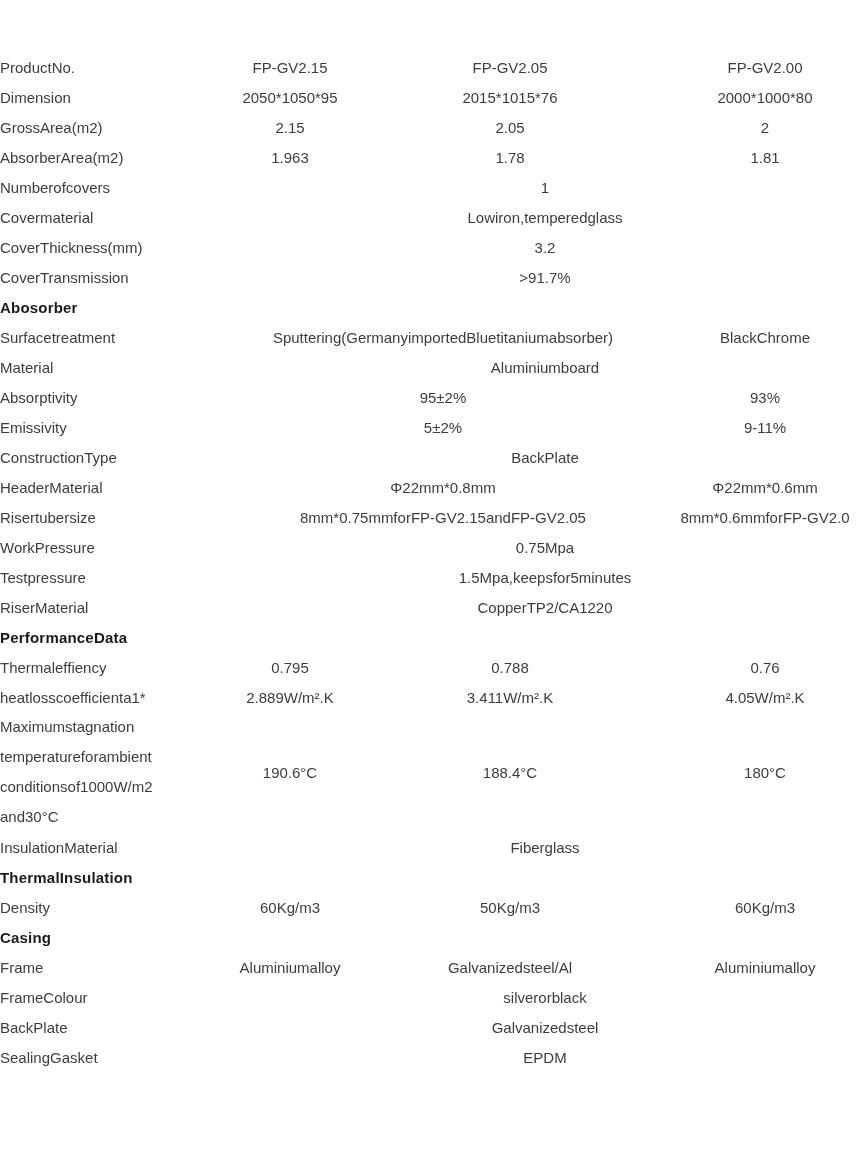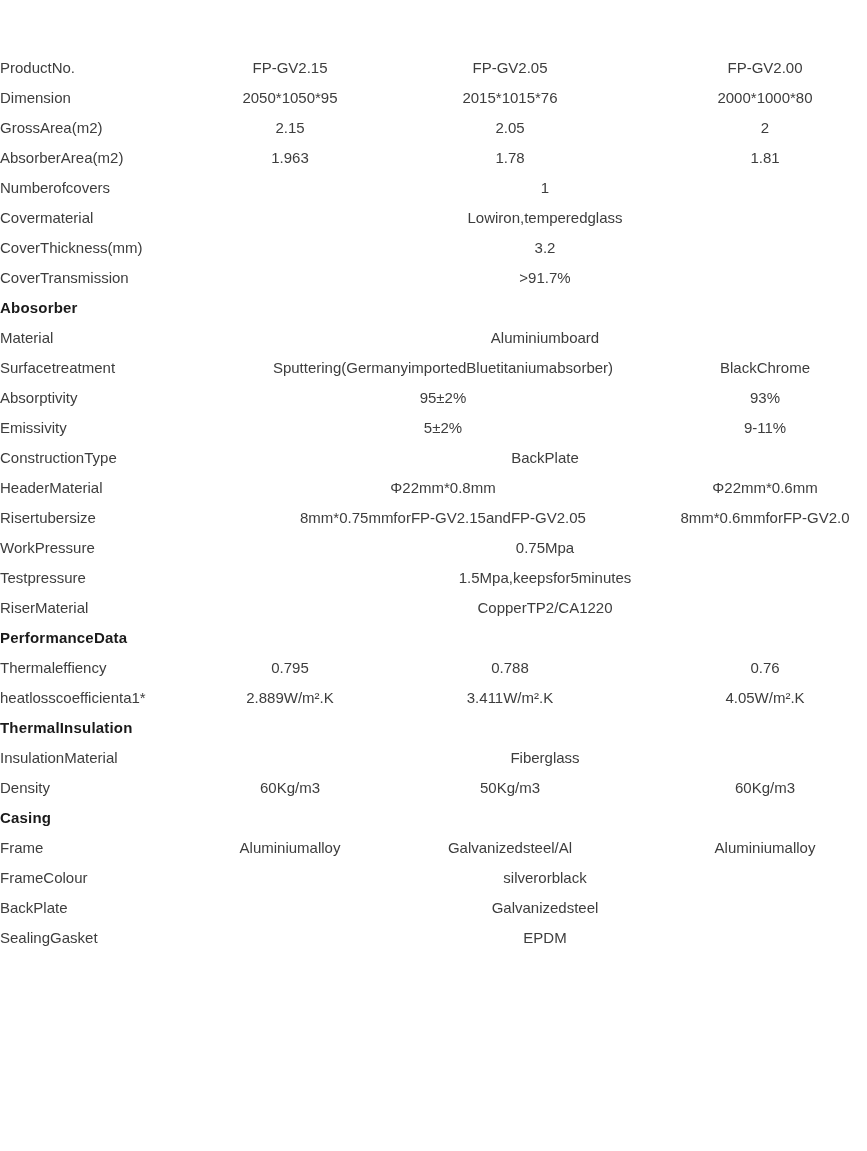--- a/index.html
+++ b/index.html
@@ -99,27 +99,27 @@
         <td class="value" colspan="3">3.2</td>
       </tr>
       <tr>
         <td class="label">CoverTransmission</td>
         <td class="value" colspan="3">&gt;91.7%</td>
       </tr>
       <tr>
         <td colspan="4" class="section">Abosorber</td>
       </tr>
       <tr>
-        <td class="label">Material</td>
-        <td class="value" colspan="3">Aluminiumboard</td>
-      </tr>
-      <tr>
         <td class="label">Surfacetreatment</td>
         <td class="value" colspan="2">Sputtering(GermanyimportedBluetitaniumabsorber)</td>
         <td class="value" colspan="1">BlackChrome</td>
+      </tr>
+      <tr>
+        <td class="label">Material</td>
+        <td class="value" colspan="3">Aluminiumboard</td>
       </tr>
       <tr>
         <td class="label">Absorptivity</td>
         <td class="value" colspan="2">95±2%</td>
         <td class="value" colspan="1">93%</td>
       </tr>
       <tr>
         <td class="label">Emissivity</td>
         <td class="value" colspan="2">5±2%</td>
         <td class="value" colspan="1">9-11%</td>
@@ -158,26 +158,37 @@
         <td class="value" colspan="1">0.795</td>
         <td class="value" colspan="1">0.788</td>
         <td class="value" colspan="1">0.76</td>
       </tr>
       <tr>
         <td class="label">heatlosscoefficienta1*</td>
         <td class="value" colspan="1">2.889W/m².K</td>
         <td class="value" colspan="1">3.411W/m².K</td>
         <td class="value" colspan="1">4.05W/m².K</td>
       </tr>
-      <tr>
-        <td colspan="4" class="section">ThermalInsulation</td>
+      <tr style="height: 120px;">
+        <td class="label">
+          <div class="label-line">Maximumstagnation</div>
+          <div class="label-line">temperatureforambient</div>
+          <div class="label-line">conditionsof1000W/m2</div>
+          <div class="label-line">and30°C</div>
+        </td>
+        <td class="value" colspan="1">190.6°C</td>
+        <td class="value" colspan="1">188.4°C</td>
+        <td class="value" colspan="1">180°C</td>
       </tr>
       <tr>
         <td class="label">InsulationMaterial</td>
         <td class="value" colspan="3">Fiberglass</td>
+      </tr>
+      <tr>
+        <td colspan="4" class="section">ThermalInsulation</td>
       </tr>
       <tr>
         <td class="label">Density</td>
         <td class="value" colspan="1">60Kg/m3</td>
         <td class="value" colspan="1">50Kg/m3</td>
         <td class="value" colspan="1">60Kg/m3</td>
       </tr>
       <tr>
         <td colspan="4" class="section">Casing</td>
       </tr>

